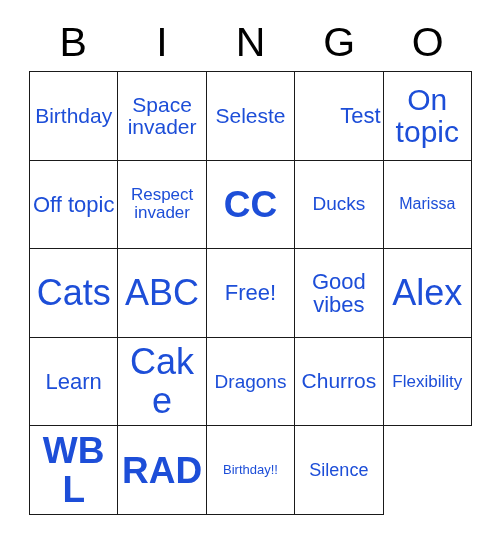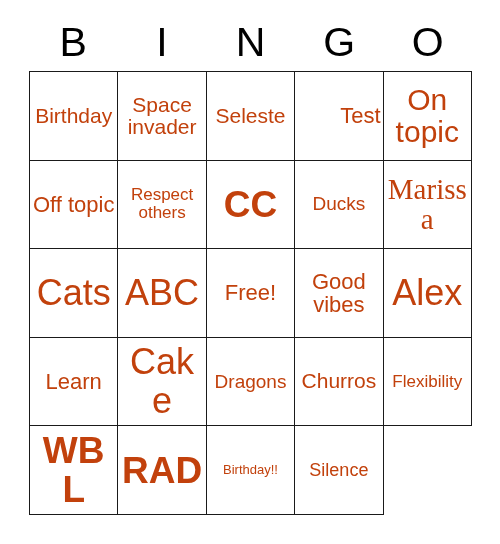--- a/index.html
+++ b/index.html
@@ -68,30 +68,30 @@
     text-align: center;
     overflow: hidden;
     background: #ffffff;
   }
   .cell-text {
     display: block;
     width: 100%;
     padding: 0 2px;
     box-sizing: border-box;
     line-height: 1.06;
-    color: #c2410c;
+    color: #1d4ed8;
     word-wrap: break-word;
   }
 
   
   .fs-13 { font-size: 13px; }
   .fs-17 { font-size: 17px; }
   .fs-19 { font-size: 19px; }
   .fs-21 { font-size: 21px; }
-  .fs-22 { font-size: 29px; font-family: Liberation Serif, serif; }
+  .fs-22 { font-size: 16px; }
   .fs-25 { font-size: 18px; }
   .fs-29 { font-size: 19px; }
   .fs-30 { font-size: 30px; }
   .fs-31 { font-size: 22px; }
   .fs-34 { font-size: 22px; text-align: right; }
   .fs-36 { font-size: 36px; }
   .fs-37 { font-size: 37px; font-weight: bold; }
 </style>
 </head>
 <body>
@@ -119,21 +119,21 @@
       <div class="cell">
         <span class="cell-text fs-34">Test</span>
       </div>
       <div class="cell">
         <span class="cell-text fs-30">On topic</span>
       </div>
       <div class="cell">
         <span class="cell-text fs-31">Off topic</span>
       </div>
       <div class="cell">
-        <span class="cell-text fs-17">Respect others</span>
+        <span class="cell-text fs-17">Respect invader</span>
       </div>
       <div class="cell">
         <span class="cell-text fs-37">CC</span>
       </div>
       <div class="cell">
         <span class="cell-text fs-29">Ducks</span>
       </div>
       <div class="cell">
         <span class="cell-text fs-22">Marissa</span>
       </div>

